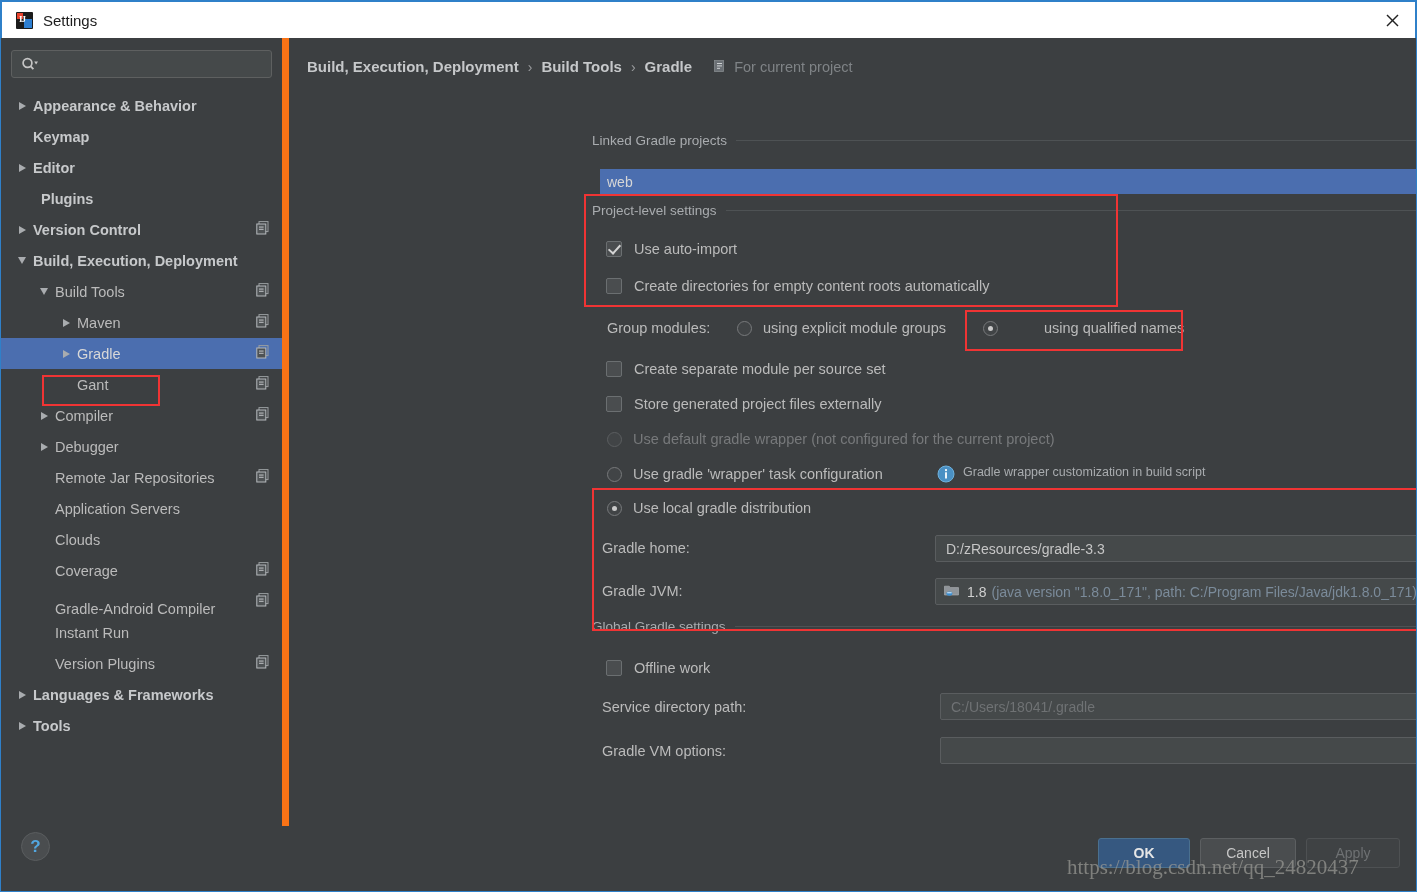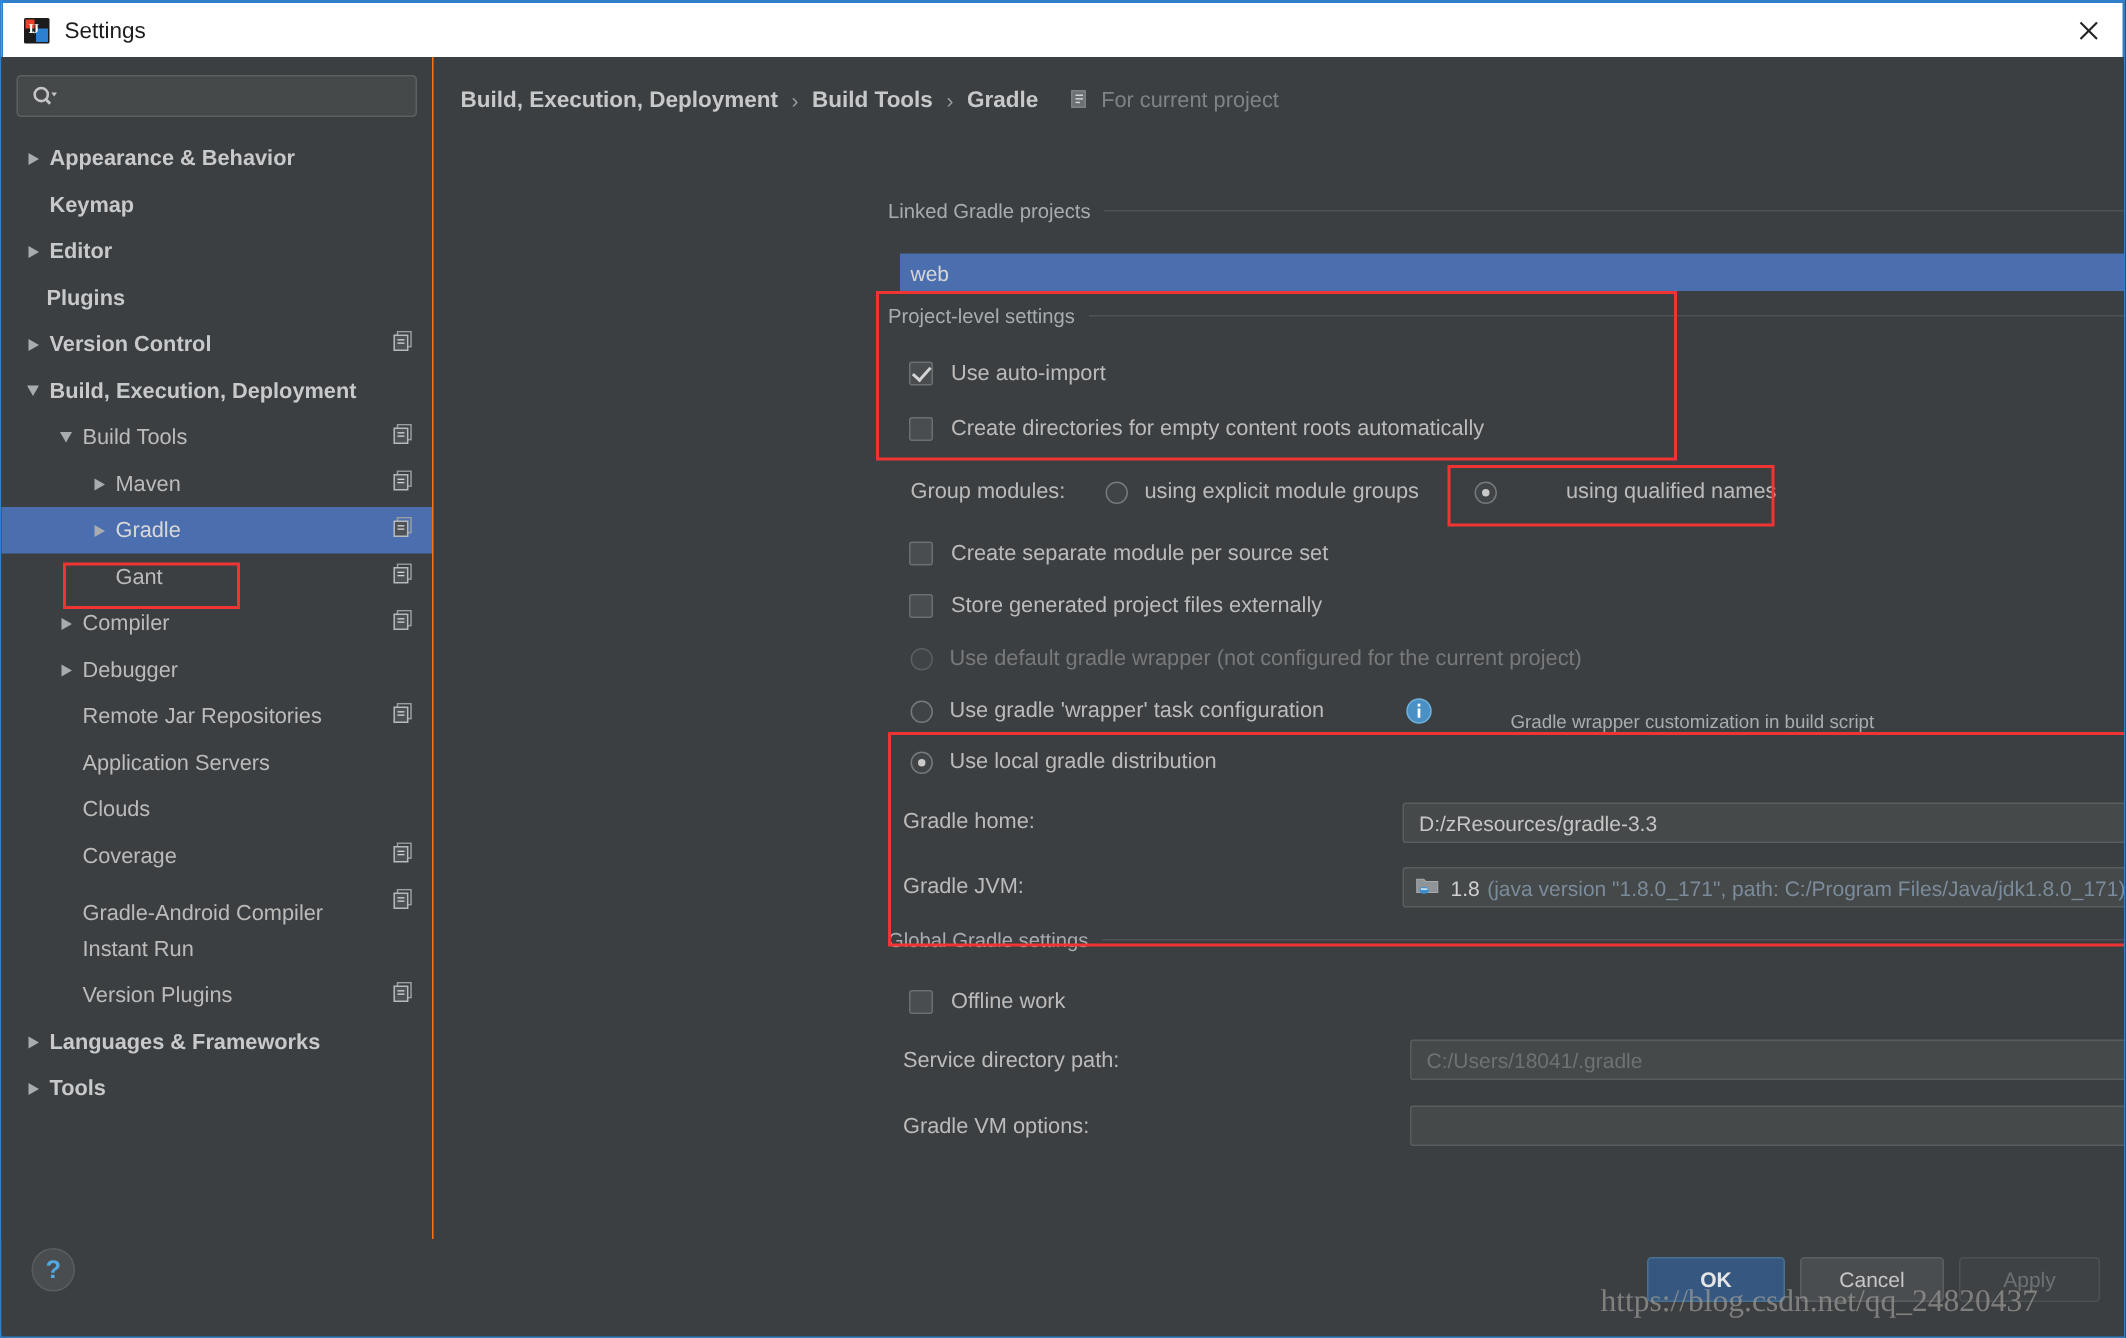--- a/index.html
+++ b/index.html
@@ -78,21 +78,21 @@
     display: flex;
     height: 788px;
     background: #3c3f41;
   }
 
   
   .sidebar {
     width: 288px;
     flex: 0 0 288px;
     background: #3c3f41;
-    border-right: 1px solid #f97316;
+    border-right: 7px solid #f97316;
     padding-top: 12px;
     position: relative;
   }
   .search-wrap { padding: 0 10px 8px 10px; }
   .search-box {
     height: 28px;
     background: #45494a;
     border: 1px solid #5e6060;
     border-radius: 3px;
     display: flex;
@@ -312,22 +312,21 @@
     cursor: pointer;
     overflow: hidden;
     white-space: nowrap;
   }
   .combo .jvm-main { color: #d0d0d0; margin-left: 7px; }
   .combo .jvm-sub { color: #7b8b9a; margin-left: 5px; }
 
   .info-chip {
     position: absolute;
     display: flex;
-    align-items: flex-end;
-    gap: 44px;
+    align-items: flex-start;
   }
   .info-chip .txt {
     font-size: 12.5px;
     color: #a9acaf;
     margin-left: 8px;
     white-space: nowrap;
   }
 
   
   .anno {
@@ -451,21 +450,21 @@
               <span class="tri-right"></span>
             </span>
             <span class="tree-label">Keymap</span>
           </div>
           <div class="tree-row bold" style="padding-left: 10px;">
             <span class="arrow">
               <span class="tri-right"></span>
             </span>
             <span class="tree-label">Editor</span>
           </div>
-          <div class="tree-row bold" style="padding-left: 8px;">
+          <div class="tree-row bold" style="padding-left: 18px;">
             <span class="arrow empty">
               <span class="tri-right"></span>
             </span>
             <span class="tree-label">Plugins</span>
           </div>
           <div class="tree-row bold" style="padding-left: 10px;">
             <span class="arrow">
               <span class="tri-right"></span>
             </span>
             <span class="tree-label">Version Control</span>

